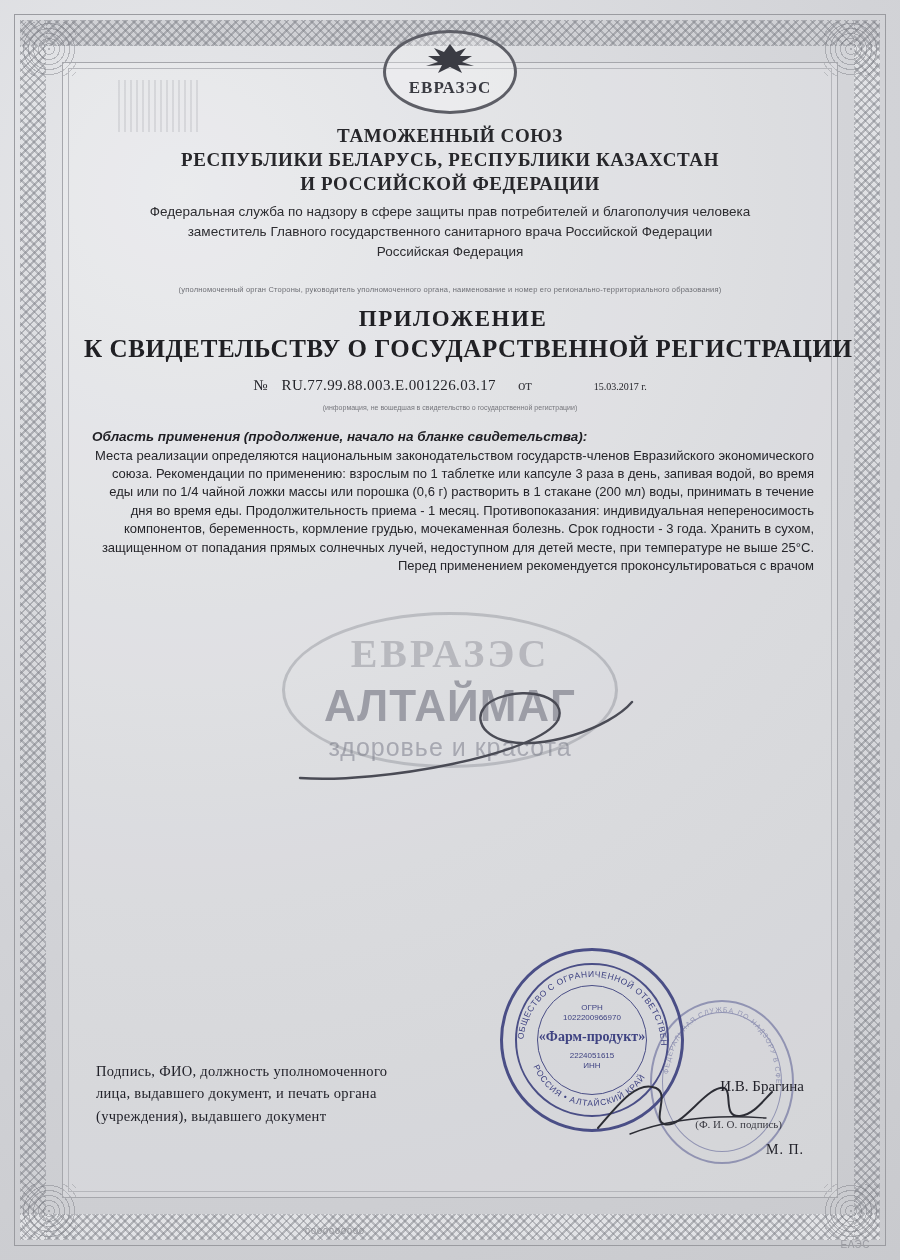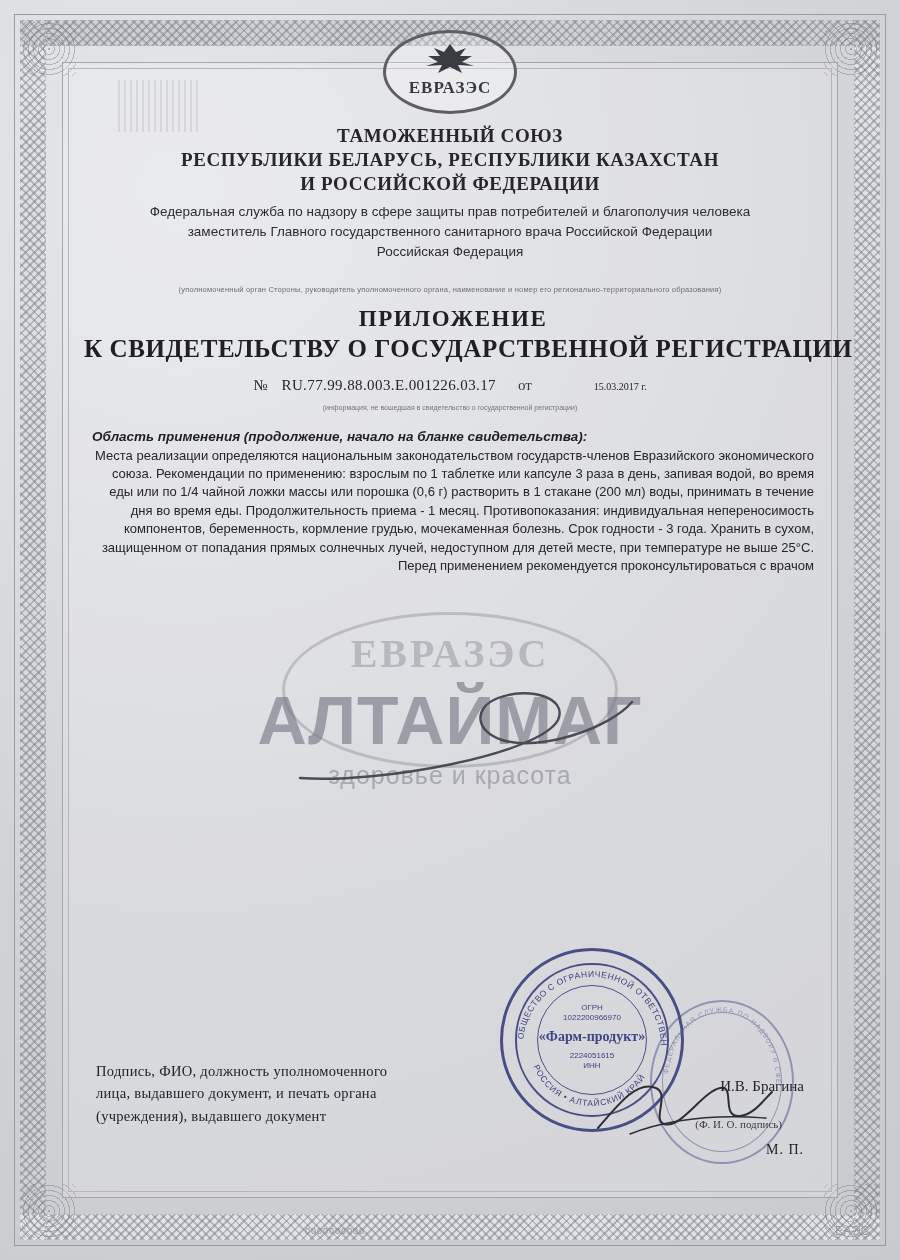--- a/index.html
+++ b/index.html
@@ -211,21 +211,21 @@
   }
   .wm-eurasec {
     font-family: "Liberation Serif", serif;
     font-size: 40px;
     font-weight: bold;
     letter-spacing: 3px;
     color: rgba(120,122,132,0.38);
   }
   .wm-main {
     margin-top: 4px;
-    font-size: 68px;
+    font-size: 44px;
     font-weight: bold;
     color: #9c9da6;
     letter-spacing: 1px;
   }
   .wm-sub {
     margin-top: 2px;
     font-size: 25px;
     color: #a7a8b1;
     letter-spacing: 1px;
   }
@@ -343,22 +343,22 @@
     left: 305px;
     bottom: 24px;
     font-size: 9px;
     color: #8c8d93;
     filter: blur(0.4px);
     letter-spacing: 1px;
   }
   .foot-code-right {
     position: absolute;
     right: 30px;
-    bottom: 22px;
-    font-size: 12px;
+    bottom: 10px;
+    font-size: 10px;
     color: #9a9ba1;
     letter-spacing: .5px;
   }
   .barcode-ghost {
     position: absolute;
     left: 118px;
     top: 80px;
     width: 80px;
     height: 52px;
     background: repeating-linear-gradient(90deg, rgba(150,151,158,.45) 0 2px, rgba(255,255,255,0) 2px 6px);

